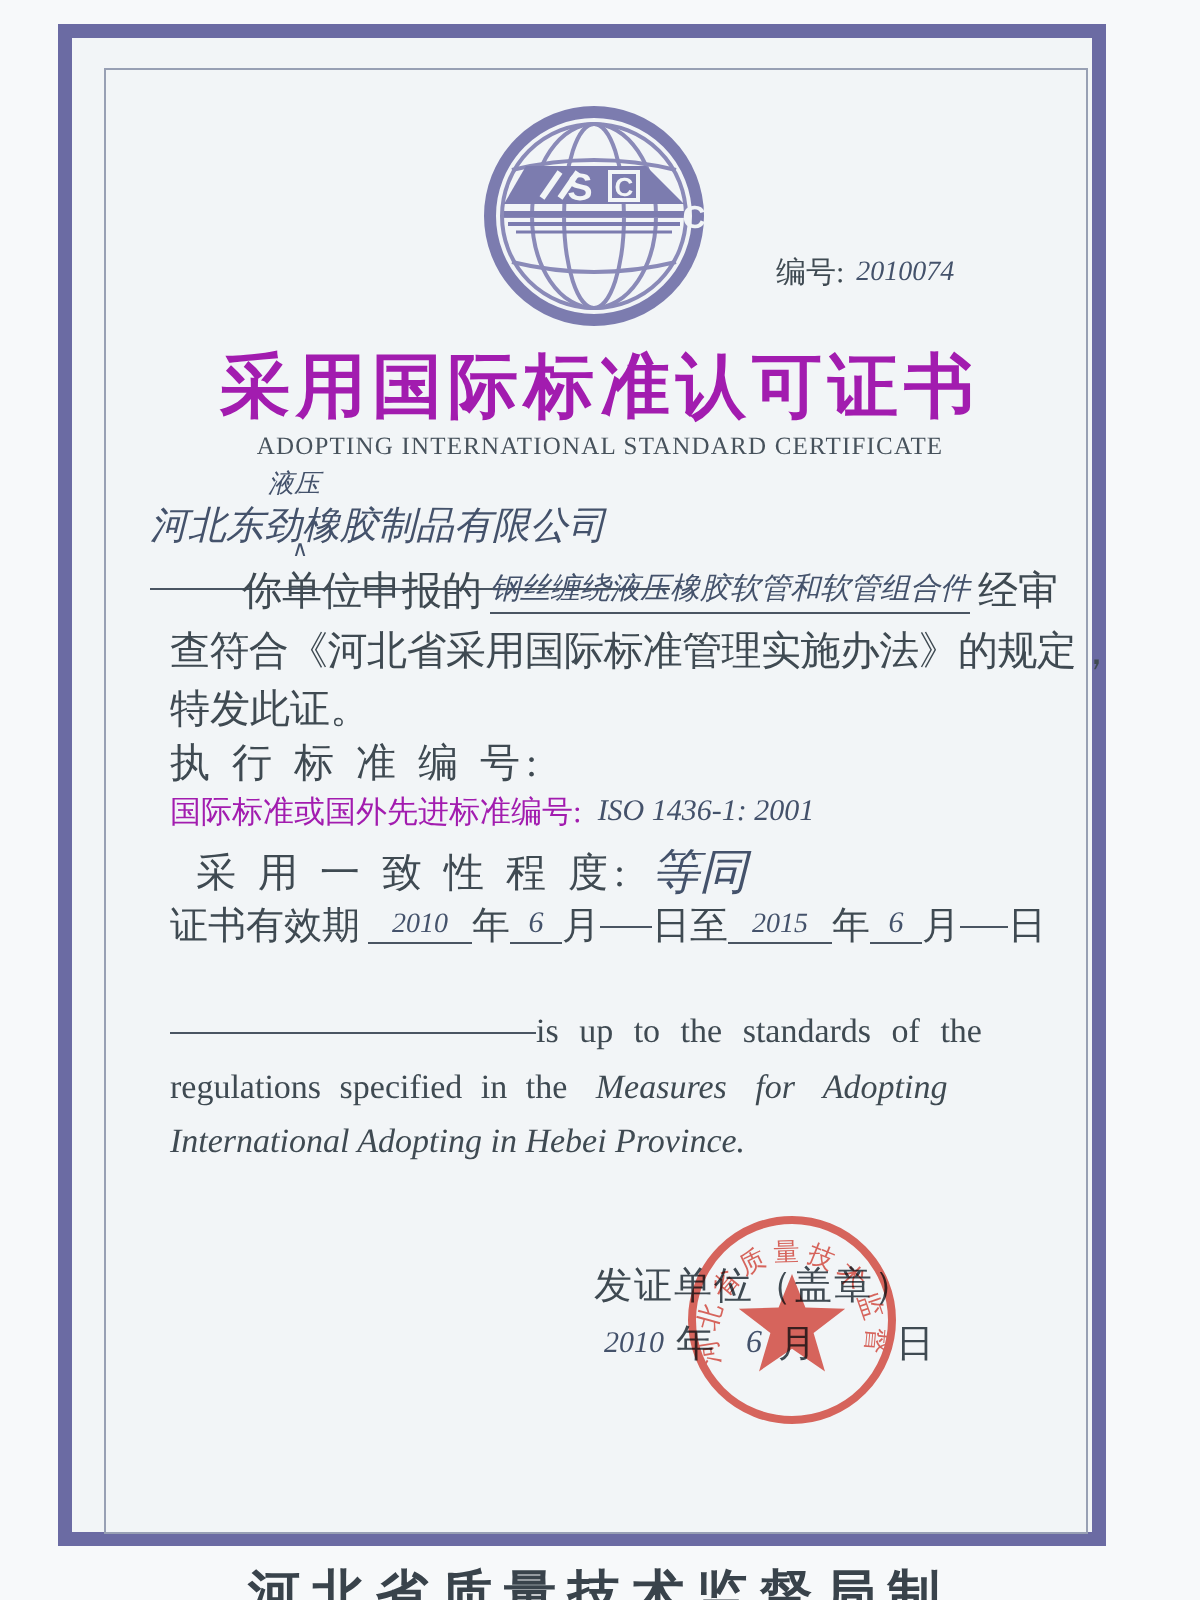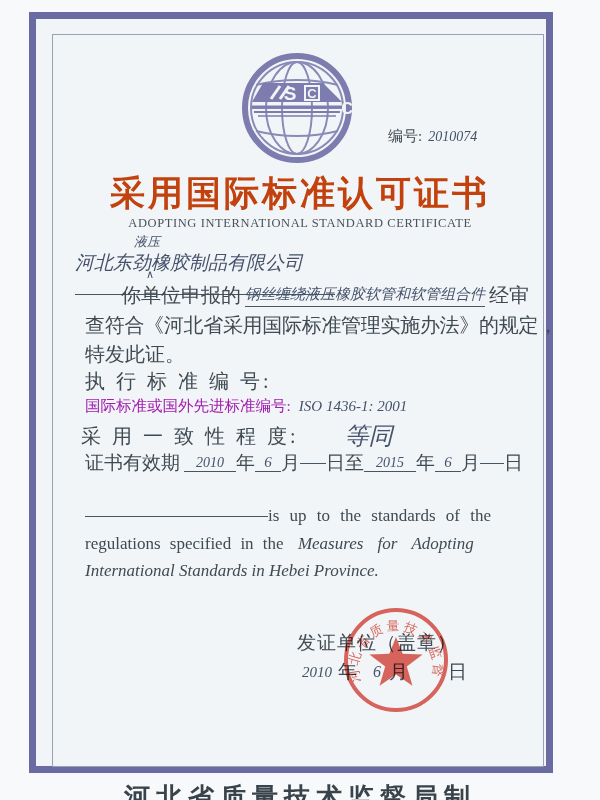--- a/index.html
+++ b/index.html
@@ -4,21 +4,21 @@
 <style>
   html,body{margin:0;padding:0;background:#e9eaec;}
   .page{position:relative;width:600px;height:800px;background:#f7f9fa;overflow:hidden;
         font-family:"Liberation Serif","DejaVu Serif",serif;color:#3f4a52;}
   .border-thick{position:absolute;left:29px;top:12px;width:524px;height:761px;
         border:7px solid #6b6ba3;background:#f2f5f7;box-sizing:border-box;}
   .border-thin{position:absolute;left:52px;top:34px;width:492px;height:733px;
         border:1px solid #98a0b4;box-sizing:border-box;}
   .abs{position:absolute;}
   .center{left:0;width:600px;text-align:center;}
-  .title{font-size:35px;font-weight:bold;letter-spacing:3px;color:#c2410c;white-space:nowrap;}
+  .title{font-size:35px;font-weight:bold;letter-spacing:3px;color:#a21caf;white-space:nowrap;}
   .subtitle{font-size:12.5px;letter-spacing:0.6px;color:#47525c;white-space:nowrap;}
   .body-text{font-size:20px;color:#3f4a52;white-space:nowrap;}
   .small-label{font-size:15.5px;color:#a21caf;white-space:nowrap;}
   .hand{font-style:italic;color:#44526b;}
   .u{border-bottom:1.2px solid #4a5562;display:inline-block;text-align:center;}
   .row{display:flex;align-items:center;}
   .serial{font-size:15px;white-space:nowrap;}
   .eng{font-size:17px;color:#3f4a52;white-space:nowrap;}
   .fill-u{flex:1;border-bottom:1.2px solid #4a5562;height:1em;}
   .issuer{font-size:19px;letter-spacing:1px;white-space:nowrap;}
@@ -81,21 +81,21 @@
   <div class="abs body-text" style="left:85px;top:312px;letter-spacing:-0.3px;">查符合《河北省采用国际标准管理实施办法》的规定，</div>
   <div class="abs body-text" style="left:85px;top:341px;">特发此证。</div>
 
   <div class="abs row" style="left:85px;top:368px;">
     <span class="body-text" style="letter-spacing:3px;">执 行 标 准 编 号:</span>
   </div>
   <div class="abs row" style="left:85px;top:396px;">
     <span class="small-label">国际标准或国外先进标准编号:</span>
     <span class="hand" style="font-size:15px;margin-left:8px;">ISO 1436-1: 2001</span>
   </div>
-  <div class="abs row" style="left:81px;top:420px;gap:36px;">
+  <div class="abs row" style="left:98px;top:420px;">
     <span class="body-text" style="letter-spacing:3px;">采 用 一 致 性 程 度:</span>
     <span class="hand" style="font-size:24px;margin-left:10px;">等同</span>
   </div>
 
   <div class="abs row" style="left:85px;top:450px;font-size:19px;">
     <span>证书有效期</span>
     <span class="u hand" style="min-width:52px;font-size:14px;margin-left:4px;">2010</span>
     <span>年</span>
     <span class="u hand" style="min-width:26px;font-size:15px;">6</span>
     <span>月</span>
@@ -110,21 +110,21 @@
   </div>
 
   <div class="abs row eng" style="left:85px;top:506px;">
     <span class="u" style="min-width:183px;"></span>
     <span style="word-spacing:6px;">is up to the standards of the</span>
   </div>
   <div class="abs eng" style="left:85px;top:534px;word-spacing:5px;">
     <span>regulations specified in the</span>
     <span style="font-style:italic;word-spacing:10px;margin-left:5px;">Measures  for  Adopting</span>
   </div>
-  <div class="abs eng" style="left:85px;top:561px;font-style:italic;">International Standards in Hebei Province.</div>
+  <div class="abs eng" style="left:85px;top:561px;font-style:italic;">International Adopting in Hebei Province.</div>
 
   <div class="abs issuer" style="left:297px;top:630px;">发证单位（盖章）</div>
   <div class="abs row" style="left:302px;top:659px;font-size:19px;">
     <span class="hand" style="font-size:15px;">2010</span>
     <span style="margin-left:6px;">年</span>
     <span class="hand" style="font-size:16px;margin-left:16px;">6</span>
     <span style="margin-left:8px;">月</span>
     <span style="margin-left:40px;">日</span>
   </div>
 

